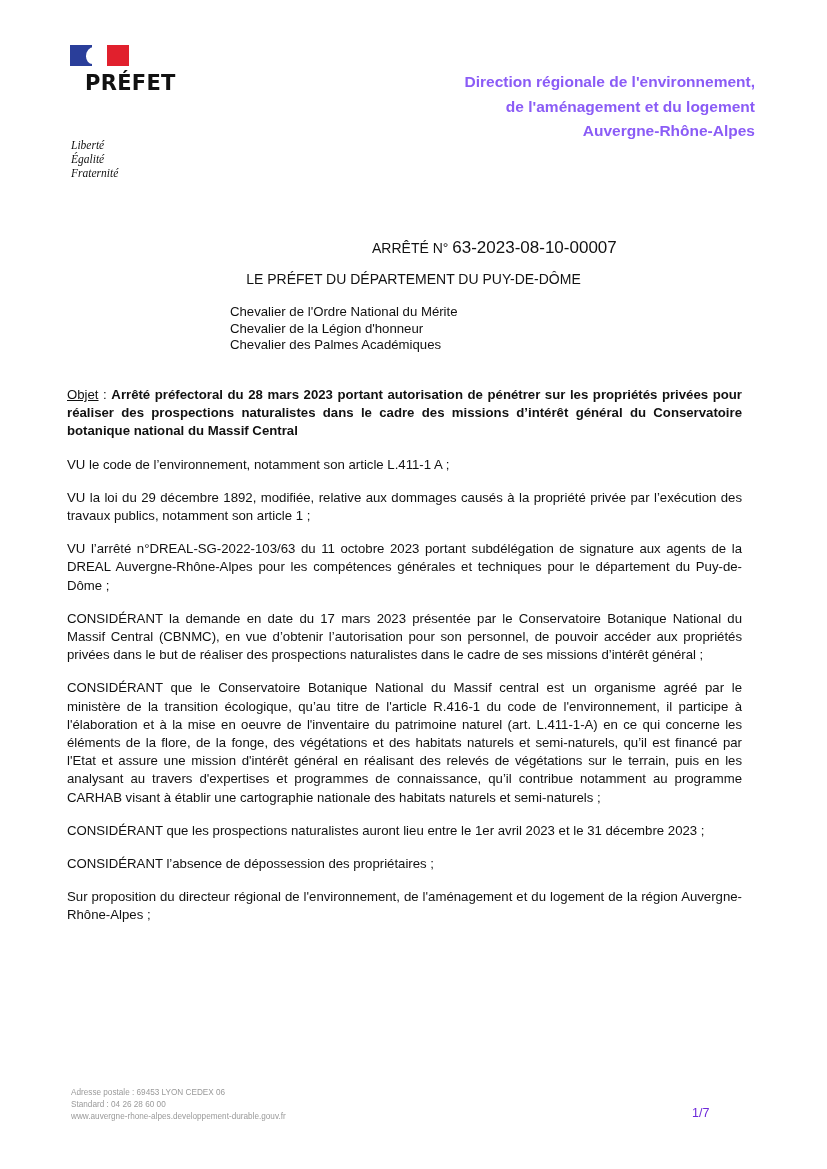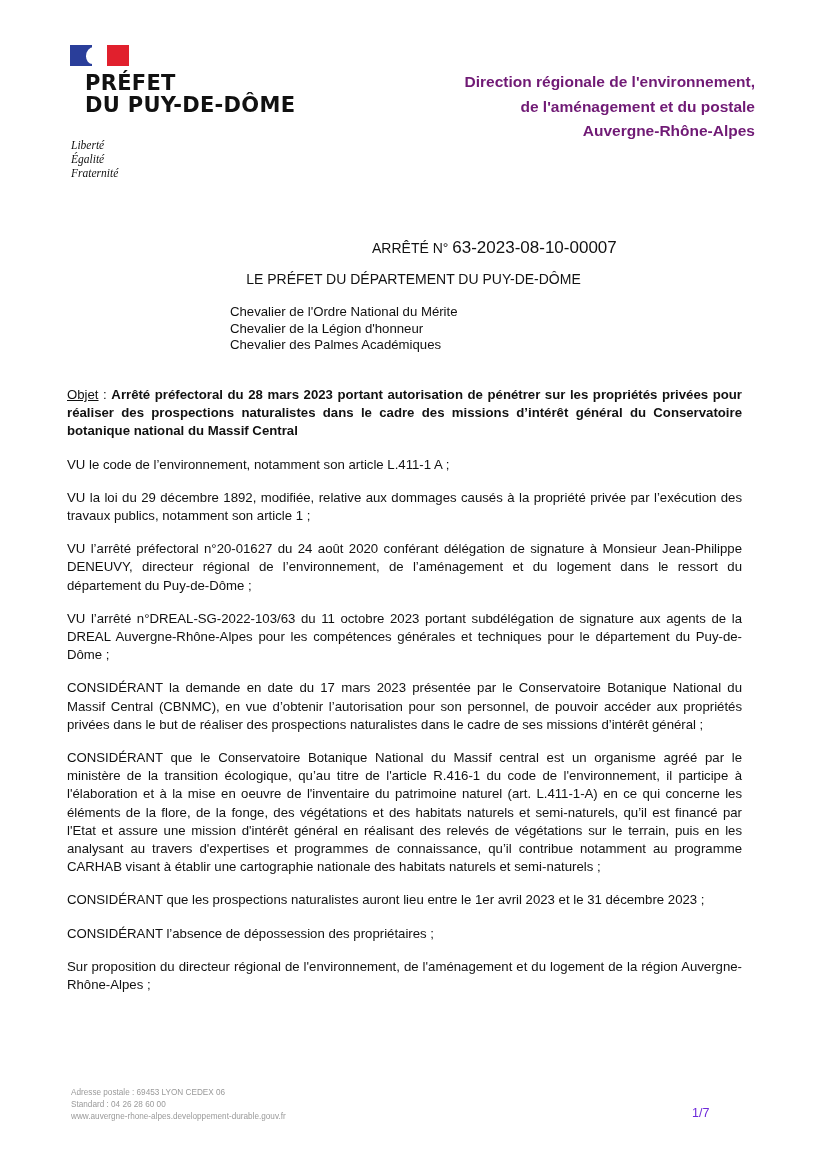--- a/index.html
+++ b/index.html
@@ -5,21 +5,21 @@
   html, body { margin:0; padding:0; background:#ffffff; }
   body { width:827px; height:1169px; position:relative; overflow:hidden; font-family:"Liberation Sans", sans-serif; color:#111; }
   .abs { position:absolute; }
   .flag { left:70px; top:45px; width:59px; height:21px; }
   .flag .blue { position:absolute; left:0; top:0; width:22px; height:21px; background:#2a3e9a; }
   .flag .white { position:absolute; left:22px; top:0; width:15px; height:21px; background:#fff; }
   .flag .red { position:absolute; left:37px; top:0; width:22px; height:21px; background:#e1202d; }
   .flag .face { position:absolute; left:16px; top:2px; width:14px; height:17px; background:#fff; border-radius:60% 40% 50% 50%; }
   .prefet { left:69px; top:72px; font-weight:bold; font-size:21px; line-height:22px; letter-spacing:0.3px; color:#111; font-family:"DejaVu Sans", sans-serif;margin-left:16px; }
   .motto { left:71px; top:123px; font-family:"Liberation Serif", serif; font-style:italic; font-size:11.5px; line-height:14px; color:#111;margin-top:15px; }
-  .dreal { right:72px; top:70px; text-align:right; font-weight:bold; font-size:15.5px; line-height:24.5px; color:#701a75; }
+  .dreal { right:72px; top:70px; text-align:right; font-weight:bold; font-size:15.5px; line-height:24.5px; color:#8b5cf6; }
   .arrete { left:372px; top:238px; font-size:14px; color:#111; }
   .arrete .num { font-size:17px; }
   .lepref { left:0; width:813px; top:271px; text-align:center; font-size:14px; padding-left:8px; }
   .lepref span { position:relative; left:-1px; }
   .cheval { left:230px; width:400px; top:304px; text-align:left; font-size:13.2px; line-height:16.5px; }
   .body { left:67px; width:691px; top:386px; font-size:13.2px; line-height:18.2px; }
   .body p { margin:0 16px 15px 0; text-align:justify; }
   .objet-label { text-decoration:underline; }
   .bold { font-weight:bold; }
   .footer { left:71px; top:1087px; font-size:8.2px; line-height:12px; color:#9a9a9a; }
@@ -30,32 +30,31 @@
 
 <div class="abs flag">
   <div class="blue"></div>
   <div class="white"></div>
   <div class="red"></div>
   <div class="face"></div>
 </div>
 
 <div class="abs prefet">
   <div>PRÉFET</div>
-  <div>DU PUY-DE-DÔME</div>
 </div>
 
 <div class="abs motto">
   <div>Liberté</div>
   <div>Égalité</div>
   <div>Fraternité</div>
 </div>
 
 <div class="abs dreal">
   <div>Direction régionale de l'environnement,</div>
-  <div>de l'aménagement et du postale</div>
+  <div>de l'aménagement et du logement</div>
   <div>Auvergne-Rhône-Alpes</div>
 </div>
 
 <div class="abs arrete">
   <span>ARRÊTÉ N°</span>
   <span class="num">63-2023-08-10-00007</span>
 </div>
 
 <div class="abs lepref">
   <span>LE PRÉFET DU DÉPARTEMENT DU PUY-DE-DÔME</span>
@@ -64,21 +63,20 @@
 <div class="abs cheval">
   <div>Chevalier de l'Ordre National du Mérite</div>
   <div>Chevalier de la Légion d'honneur</div>
   <div>Chevalier des Palmes Académiques</div>
 </div>
 
 <div class="abs body">
   <p><span class="objet-label">Objet</span><span> :  </span><span class="bold">Arrêté préfectoral du 28 mars 2023 portant autorisation de pénétrer sur les propriétés privées pour réaliser des prospections naturalistes dans le cadre des missions d’intérêt général du Conservatoire botanique national du Massif Central</span></p>
   <p>VU le code de l’environnement, notamment son article L.411-1 A ;</p>
   <p>VU la loi du 29 décembre 1892, modifiée, relative aux dommages causés à la propriété privée par l’exécution des travaux publics, notamment son article 1 ;</p>
-  <p>VU l’arrêté préfectoral n°20-01627 du 24 août 2020 conférant délégation de signature à Monsieur Jean-Philippe DENEUVY, directeur régional de l’environnement, de l’aménagement et du logement dans le ressort du département du Puy-de-Dôme ;</p>
   <p>VU l’arrêté n°DREAL-SG-2022-103/63 du 11 octobre 2023 portant subdélégation de signature aux agents de la DREAL Auvergne-Rhône-Alpes pour les compétences générales et techniques pour le département du Puy-de-Dôme ;</p>
   <p>CONSIDÉRANT la demande en date du 17 mars 2023 présentée par le Conservatoire Botanique National du Massif Central (CBNMC), en vue d’obtenir l’autorisation pour son personnel, de pouvoir accéder aux propriétés privées dans le but de réaliser des prospections naturalistes dans le cadre de ses missions d’intérêt général ;</p>
   <p>CONSIDÉRANT que le Conservatoire Botanique National du Massif central est un organisme agréé par le ministère de la transition écologique, qu’au titre de l'article R.416-1 du code de l'environnement, il participe à l'élaboration et à la mise en oeuvre de l'inventaire du patrimoine naturel (art. L.411-1-A) en ce qui concerne les éléments de la flore, de la fonge, des végétations et des habitats naturels et semi-naturels, qu’il est financé par l'Etat et assure une mission d'intérêt général en réalisant des relevés de végétations sur le terrain, puis en les analysant au travers d'expertises et programmes de connaissance, qu’il contribue notamment au programme CARHAB visant à établir une cartographie nationale des habitats naturels et semi-naturels ;</p>
   <p>CONSIDÉRANT que les prospections naturalistes auront lieu entre le 1er avril 2023 et le 31 décembre 2023 ;</p>
   <p>CONSIDÉRANT l’absence de dépossession des propriétaires ;</p>
   <p>Sur proposition du directeur régional de l'environnement, de l'aménagement et du logement de la région Auvergne-Rhône-Alpes ;</p>
 </div>
 
 <div class="abs footer">
   <div>Adresse postale : 69453 LYON CEDEX 06</div>

